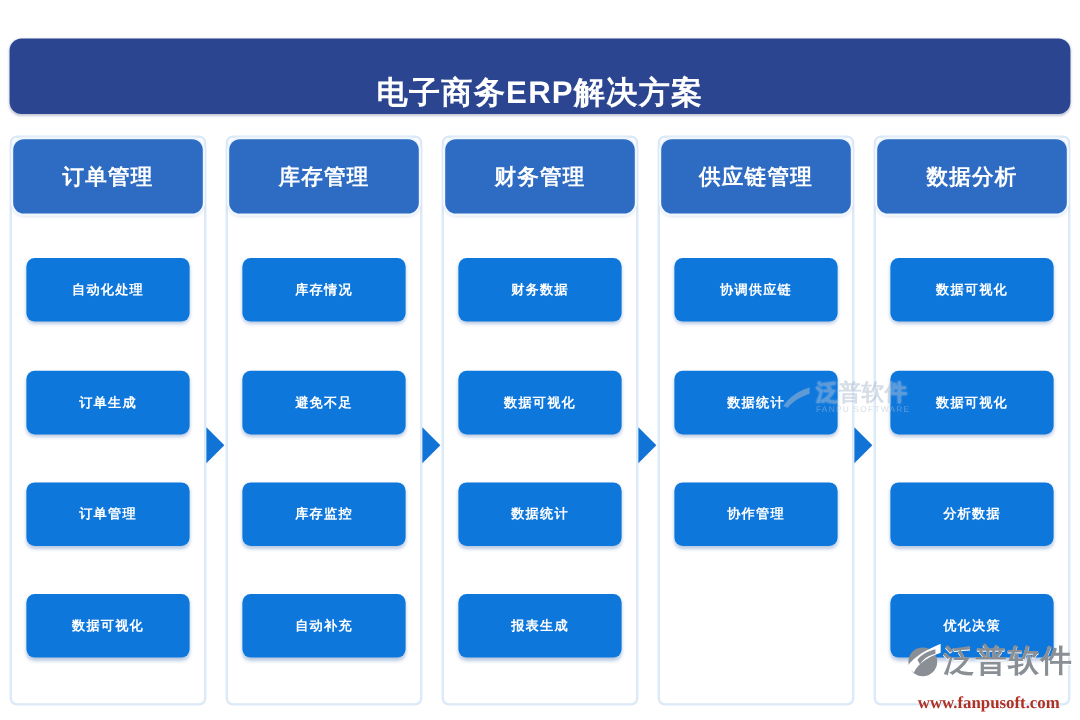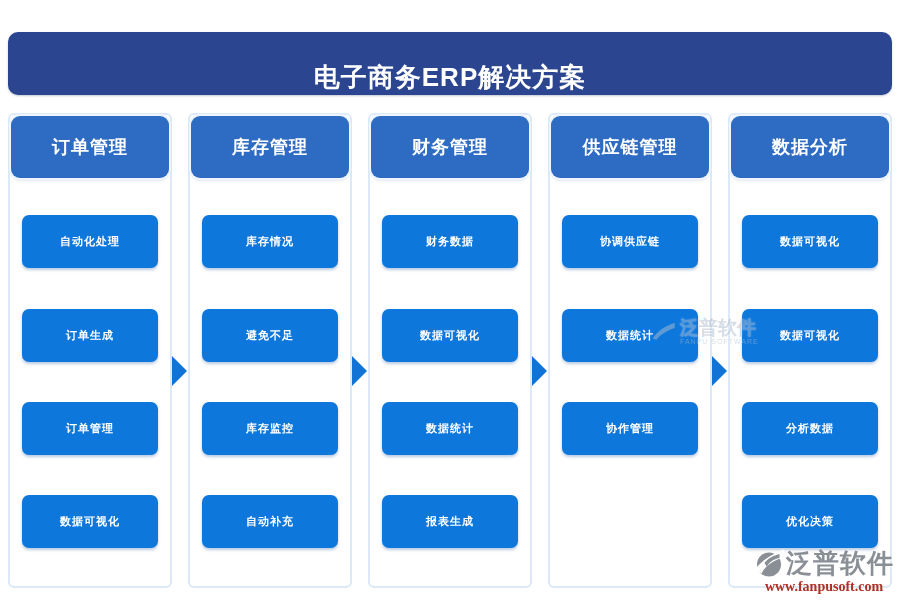--- a/index.html
+++ b/index.html
@@ -66,21 +66,21 @@
     position:absolute;right:6px;bottom:6px;z-index:6;
     display:flex;flex-direction:column;align-items:center;line-height:1;
   }
   .wm-br .row{display:flex;align-items:center;gap:2px;}
   .wm-br .logo{width:30px;height:30px;}
   .wm-br .brand{
     color:#8a8f96;font-size:26px;font-weight:bold;letter-spacing:1px;
     text-shadow:0 1px 0 #fff;
   }
   .wm-br .url{
-    margin-top:2px;color:#B03024;font-size:14px;font-weight:bold;
+    margin-top:15px;color:#B03024;font-size:14px;font-weight:bold;
     font-family:"Liberation Serif","DejaVu Serif",serif;
   }
 </style>
 </head>
 <body>
 
 <div>
 
   <header class="banner">
     <h1>电子商务ERP解决方案</h1>

